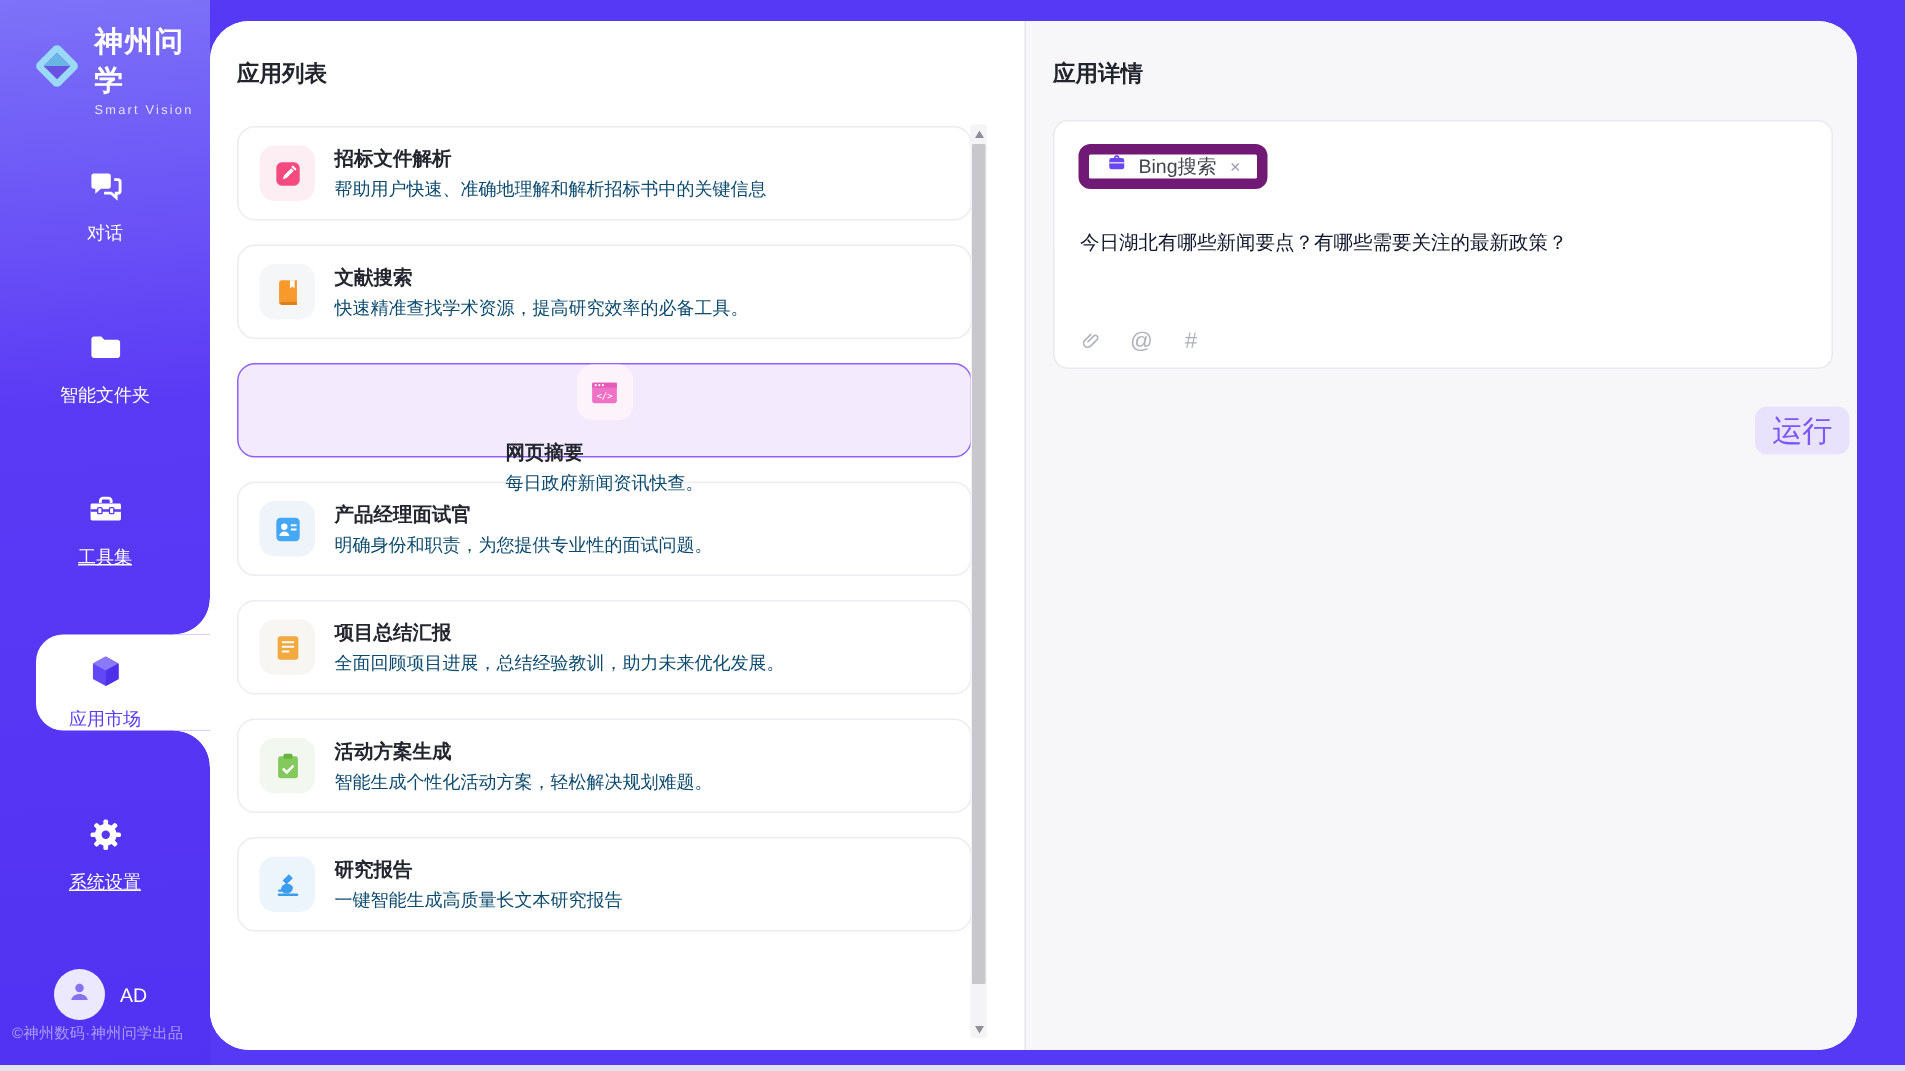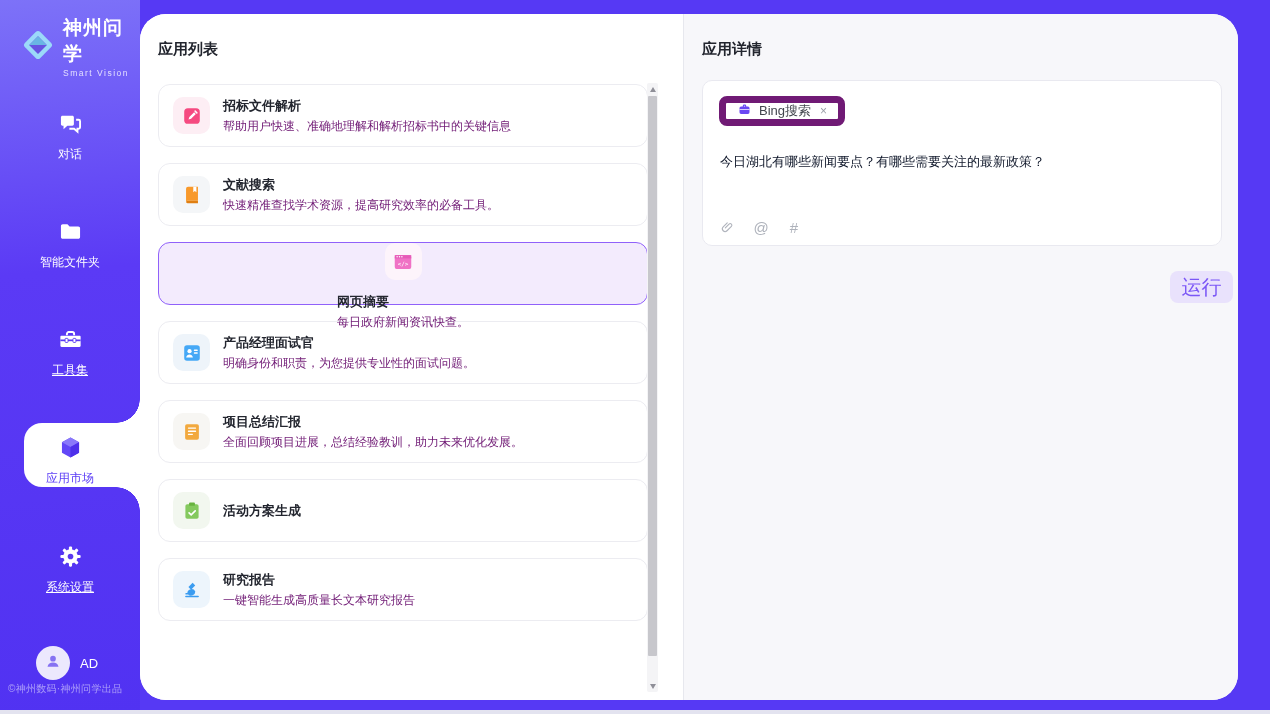--- a/index.html
+++ b/index.html
@@ -37,21 +37,21 @@
   
   .panel-title { position:absolute; left:18px; top:26px; font-size:15px; font-weight:bold; color:#22252e; }
   .app-list { position:absolute; left:18px; top:70px; width:490px; height:596px; overflow:hidden; }
   .app-card { height:63px; margin-bottom:16px; border:1px solid #ececf1; border-radius:12px; background:#fff;
               display:flex; align-items:center; padding:0 14px; gap:13px; cursor:pointer; }
   .app-card.selected { background:#f3ebfd; border:1.5px solid #9061fa;flex-direction:column; }
   .icon-tile { width:37px; height:37px; border-radius:10px; display:flex; align-items:center; justify-content:center; flex:0 0 auto; }
   .icon-tile svg { width:22px; height:22px; display:block; }
   .app-texts { display:flex; flex-direction:column; gap:3px; min-width:0; }
   .app-name { font-size:13px; font-weight:bold; color:#23262f; }
-  .app-desc { font-size:12px; color:#701a75; white-space:nowrap; }
+  .app-desc { font-size:12px; color:#0c4a6e; white-space:nowrap; }
 
   
   .scrollbar { position:absolute; left:507px; top:69px; width:11px; height:609px; background:#f4f4f6; border-radius:2px; }
   .sb-arrow { position:absolute; left:0; width:11px; height:12px; display:flex; align-items:center; justify-content:center; }
   .sb-arrow.up { top:0; } .sb-arrow.down { bottom:0; }
   .tri-up { width:0; height:0; border-left:3.5px solid transparent; border-right:3.5px solid transparent; border-bottom:5px solid #8f8f98; }
   .tri-down { width:0; height:0; border-left:3.5px solid transparent; border-right:3.5px solid transparent; border-top:5px solid #8f8f98; }
   .sb-thumb { position:absolute; left:1px; top:13px; width:9px; height:560px; background:#c7c7cc; border-radius:1px; }
 
   
@@ -165,20 +165,21 @@
       <span>
                 <svg viewBox="0 0 24 24" width="22" height="22">
                   <rect x="4.8" y="4.5" width="14.4" height="16" rx="2" fill="#84c95e"></rect>
                   <rect x="8.8" y="2.8" width="6.4" height="3.6" rx="1" fill="#67b33f"></rect>
                   <path d="M8.8 14l2.3 2.3 4.4-4.4" stroke="#fff" stroke-width="1.8" fill="none" stroke-linecap="round"></path>
                 </svg>
               </span>
     </div>
     <div class="app-texts">
       <div class="app-name">活动方案生成</div>
+      <div class="app-desc">智能生成个性化活动方案，轻松解决规划难题。</div>
     </div>
   </div>
           <div class="app-card">
     <div class="icon-tile" style="background: rgb(237, 245, 252);">
       <span>
                 <svg viewBox="0 0 24 24" fill="#3b9cf0" width="22" height="22">
                   <path d="M12.7 4.2l2.8 2.8-4.6 4.6-2.8-2.8z"></path>
                   <path d="M15.6 13.6a4.6 4.6 0 0 1-7.8 3.3H4.9v-1.7h2a4.6 4.6 0 0 1 8.7-1.6z"></path>
                   <rect x="4.5" y="18.2" width="15" height="1.8" rx=".9"></rect>
                 </svg>

